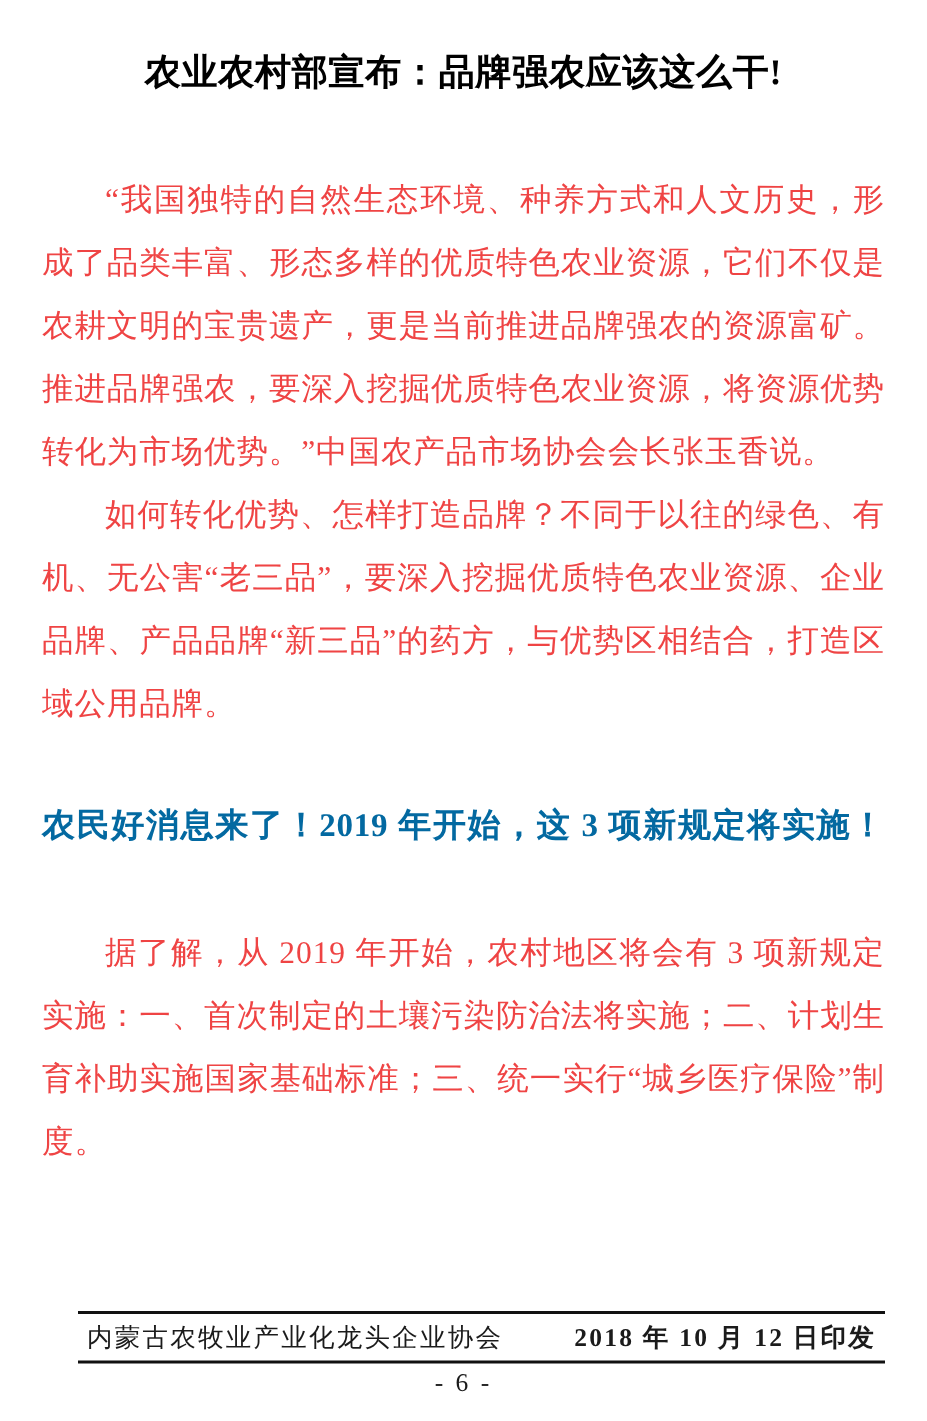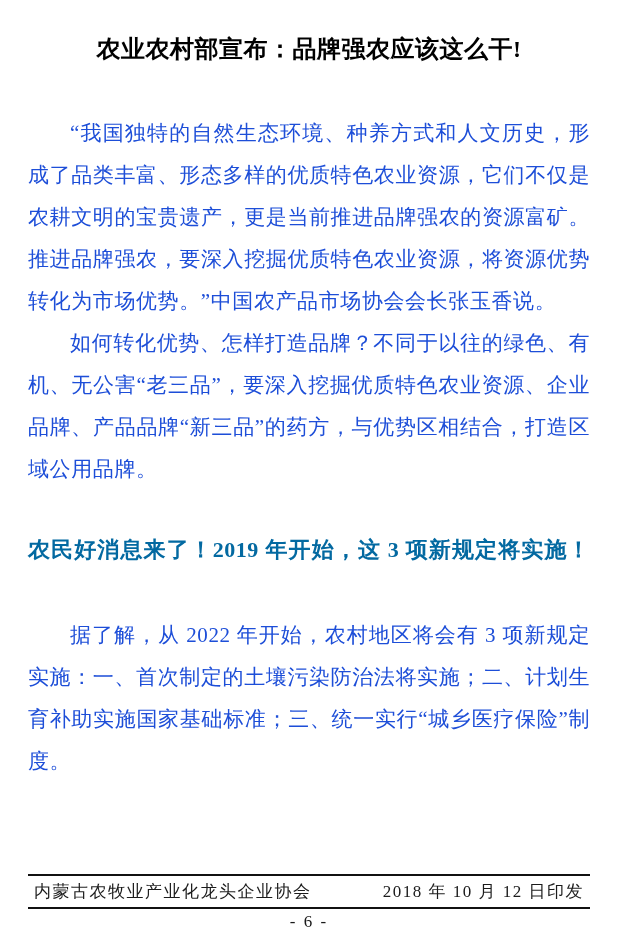--- a/index.html
+++ b/index.html
@@ -39,44 +39,46 @@
     text-align-last: justify;
     letter-spacing: 0.5px;
   }
   .body-para {
     margin: 0;
     font-size: 21px;
     line-height: 42px;
     letter-spacing: 0.6px;
     text-align: justify;
     text-indent: 2em;
-    color: #1d4ed8;
+    color: #ef4444;
   }
   .footer {
     position: absolute;
     left: 28px;
     right: 28px;
     top: 874px;
   }
   .footer-imprint {
     display: flex;
     justify-content: space-between;
     align-items: center;
     border-top: 2px solid #111111;
     border-bottom: 2px solid #111111;
     padding: 4px 6px;
     font-size: 17px;
     letter-spacing: 1.5px;
     white-space: nowrap;
+    margin-left: 24px;
   }
   .footer-issuer {
     text-align: left;
   }
   .footer-date {
     text-align: right;
+    font-weight: bold;
   }
   .page-number {
     text-align: center;
     padding-top: 3px;
     font-size: 17px;
     letter-spacing: 2px;
     color: #1a1a1a;
   }
 </style>
 </head>
@@ -86,21 +88,21 @@
   <div class="content">
 
     <h1 class="article-title-centered">农业农村部宣布：品牌强农应该这么干!</h1>
 
     <p class="body-para">“我国独特的自然生态环境、种养方式和人文历史，形成了品类丰富、形态多样的优质特色农业资源，它们不仅是农耕文明的宝贵遗产，更是当前推进品牌强农的资源富矿。推进品牌强农，要深入挖掘优质特色农业资源，将资源优势转化为市场优势。”中国农产品市场协会会长张玉香说。</p>
 
     <p class="body-para">如何转化优势、怎样打造品牌？不同于以往的绿色、有机、无公害“老三品”，要深入挖掘优质特色农业资源、企业品牌、产品品牌“新三品”的药方，与优势区相结合，打造区域公用品牌。</p>
 
     <h2 class="article-title-full">农民好消息来了！2019 年开始，这 3 项新规定将实施！</h2>
 
-    <p class="body-para">据了解，从 2022 年开始，农村地区将会有 3 项新规定实施：一、首次制定的土壤污染防治法将实施；二、计划生育补助实施国家基础标准；三、统一实行“城乡医疗保险”制度。</p>
+    <p class="body-para">据了解，从 2019 年开始，农村地区将会有 3 项新规定实施：一、首次制定的土壤污染防治法将实施；二、计划生育补助实施国家基础标准；三、统一实行“城乡医疗保险”制度。</p>
 
   </div>
 
   <div class="footer">
     <div class="footer-imprint">
       <span class="footer-issuer">内蒙古农牧业产业化龙头企业协会</span>
       <span class="footer-date">2018 年 10 月 12 日印发</span>
     </div>
     <div class="page-number">- 6 -</div>
   </div>

